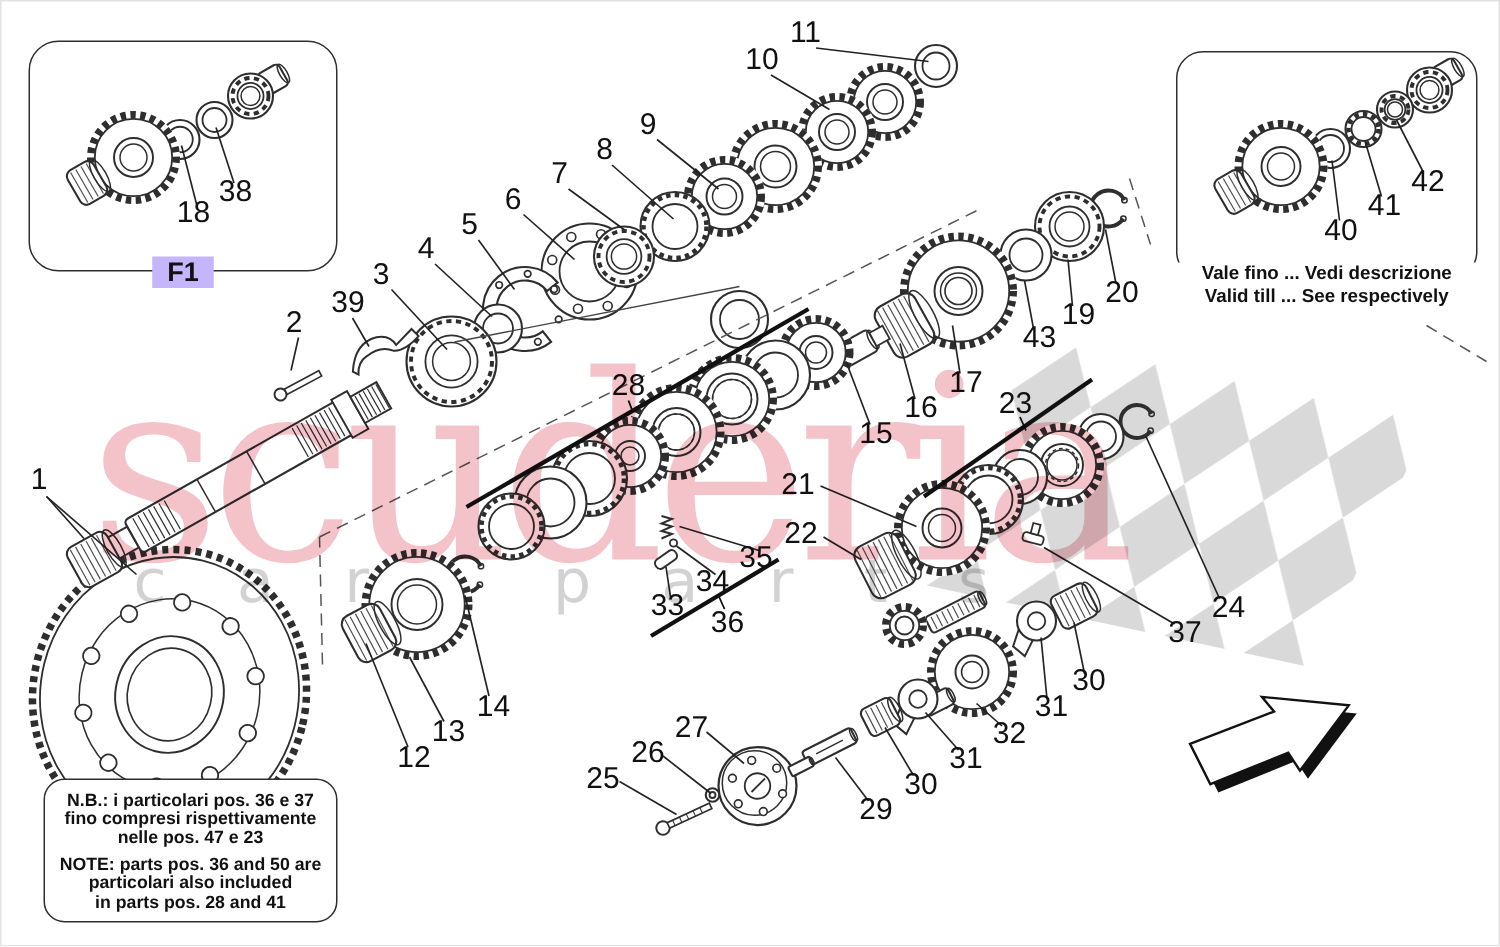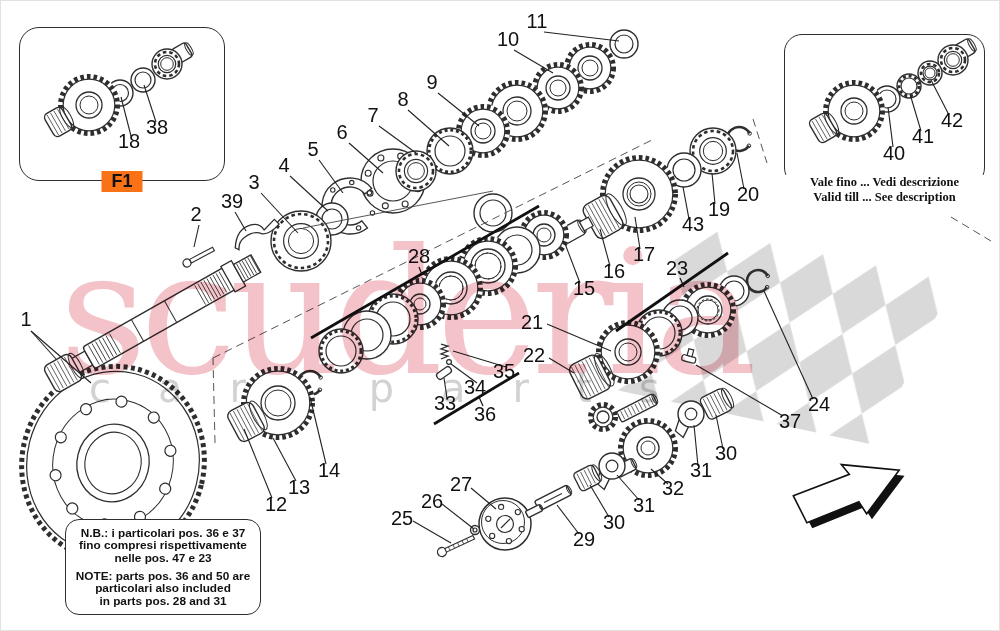--- a/index.html
+++ b/index.html
@@ -4,26 +4,26 @@
 <style>
   html,body{margin:0;padding:0;background:#fff;}
   #canvas{position:relative;width:1000px;height:631px;background:#fff;overflow:hidden;
           border:1px solid #e2e2e2;box-sizing:border-box;
           font-family:"Liberation Sans", sans-serif;}
   svg{position:absolute;left:0;top:0;}
   .inset{position:absolute;border:1.6px solid #2e2e2e;border-radius:20px;background:transparent;}
   #inset-f1{left:18px;top:26px;width:204px;height:152px;}
   #inset-validity{left:783px;top:33px;width:199px;height:150px;border-radius:18px;}
   .inset-caption{position:absolute;left:50%;transform:translateX(-50%);bottom:-12px;
-                 background:#f97316;padding:0 10px;font-weight:bold;font-size:18px;color:#111;}
+                 background:#c4b5fd;padding:0 10px;font-weight:bold;font-size:18px;color:#111;}
   .validity-text{position:absolute;left:50%;transform:translateX(-50%);bottom:-20px;width:206px;
-                 background:#fff;text-align:center;font-weight:bold;font-size:12.5px;line-height:15px;color:#111;font-family:Liberation Serif, serif;}
+                 background:#fff;text-align:center;font-weight:bold;font-size:12.5px;line-height:15px;color:#111;}
   #note-box{position:absolute;left:28px;top:518px;width:194px;height:94px;border:1.5px solid #2e2e2e;
             border-radius:14px;background:#fff;display:flex;flex-direction:column;justify-content:center;
-            text-align:center;font-weight:bold;font-size:11.8px;line-height:12.4px;color:#111;margin-left:36px;}
+            text-align:center;font-weight:bold;font-size:11.8px;line-height:12.4px;color:#111;}
   .note-gap{height:6px;}
   #wm-word{position:absolute;left:58px;top:212px;font-family:"DejaVu Serif", serif;
            font-size:172px;font-weight:normal;letter-spacing:-7px;color:#d6374a;opacity:0.30;
            mix-blend-mode:multiply;pointer-events:none;white-space:nowrap;}
   #wm-sub{position:absolute;left:88px;top:364px;font-family:"DejaVu Sans", sans-serif;
           font-size:40px;letter-spacing:47px;word-spacing:16px;color:#9a9a9a;opacity:0.45;
           mix-blend-mode:multiply;pointer-events:none;white-space:nowrap;}
   text.plbl{font-family:"Liberation Sans", sans-serif;font-size:20px;fill:#111;text-anchor:middle;}
 </style>
 </head>
@@ -537,29 +537,29 @@
     </g>
   </svg>
 
   <div id="inset-f1" class="inset">
     <span class="inset-caption">F1</span>
   </div>
 
   <div id="inset-validity" class="inset">
     <div class="validity-text">
       <div>Vale fino ... Vedi descrizione</div>
-      <div>Valid till ... See description</div>
+      <div>Valid till ... See respectively</div>
     </div>
   </div>
 
   <div id="note-box">
       <div>N.B.: i particolari pos. 36 e 37</div>
       <div>fino compresi rispettivamente</div>
       <div>nelle pos. 47 e 23</div>
       <div class="note-gap"></div>
       <div>NOTE: parts pos. 36 and 50 are</div>
       <div>particolari also included</div>
-      <div>in parts pos. 28 and 31</div>
+      <div>in parts pos. 28 and 41</div>
     </div>
 
   <div id="wm-word">scuderia</div>
   <div id="wm-sub">car parts</div>
 </div>
 
 </body></html>

